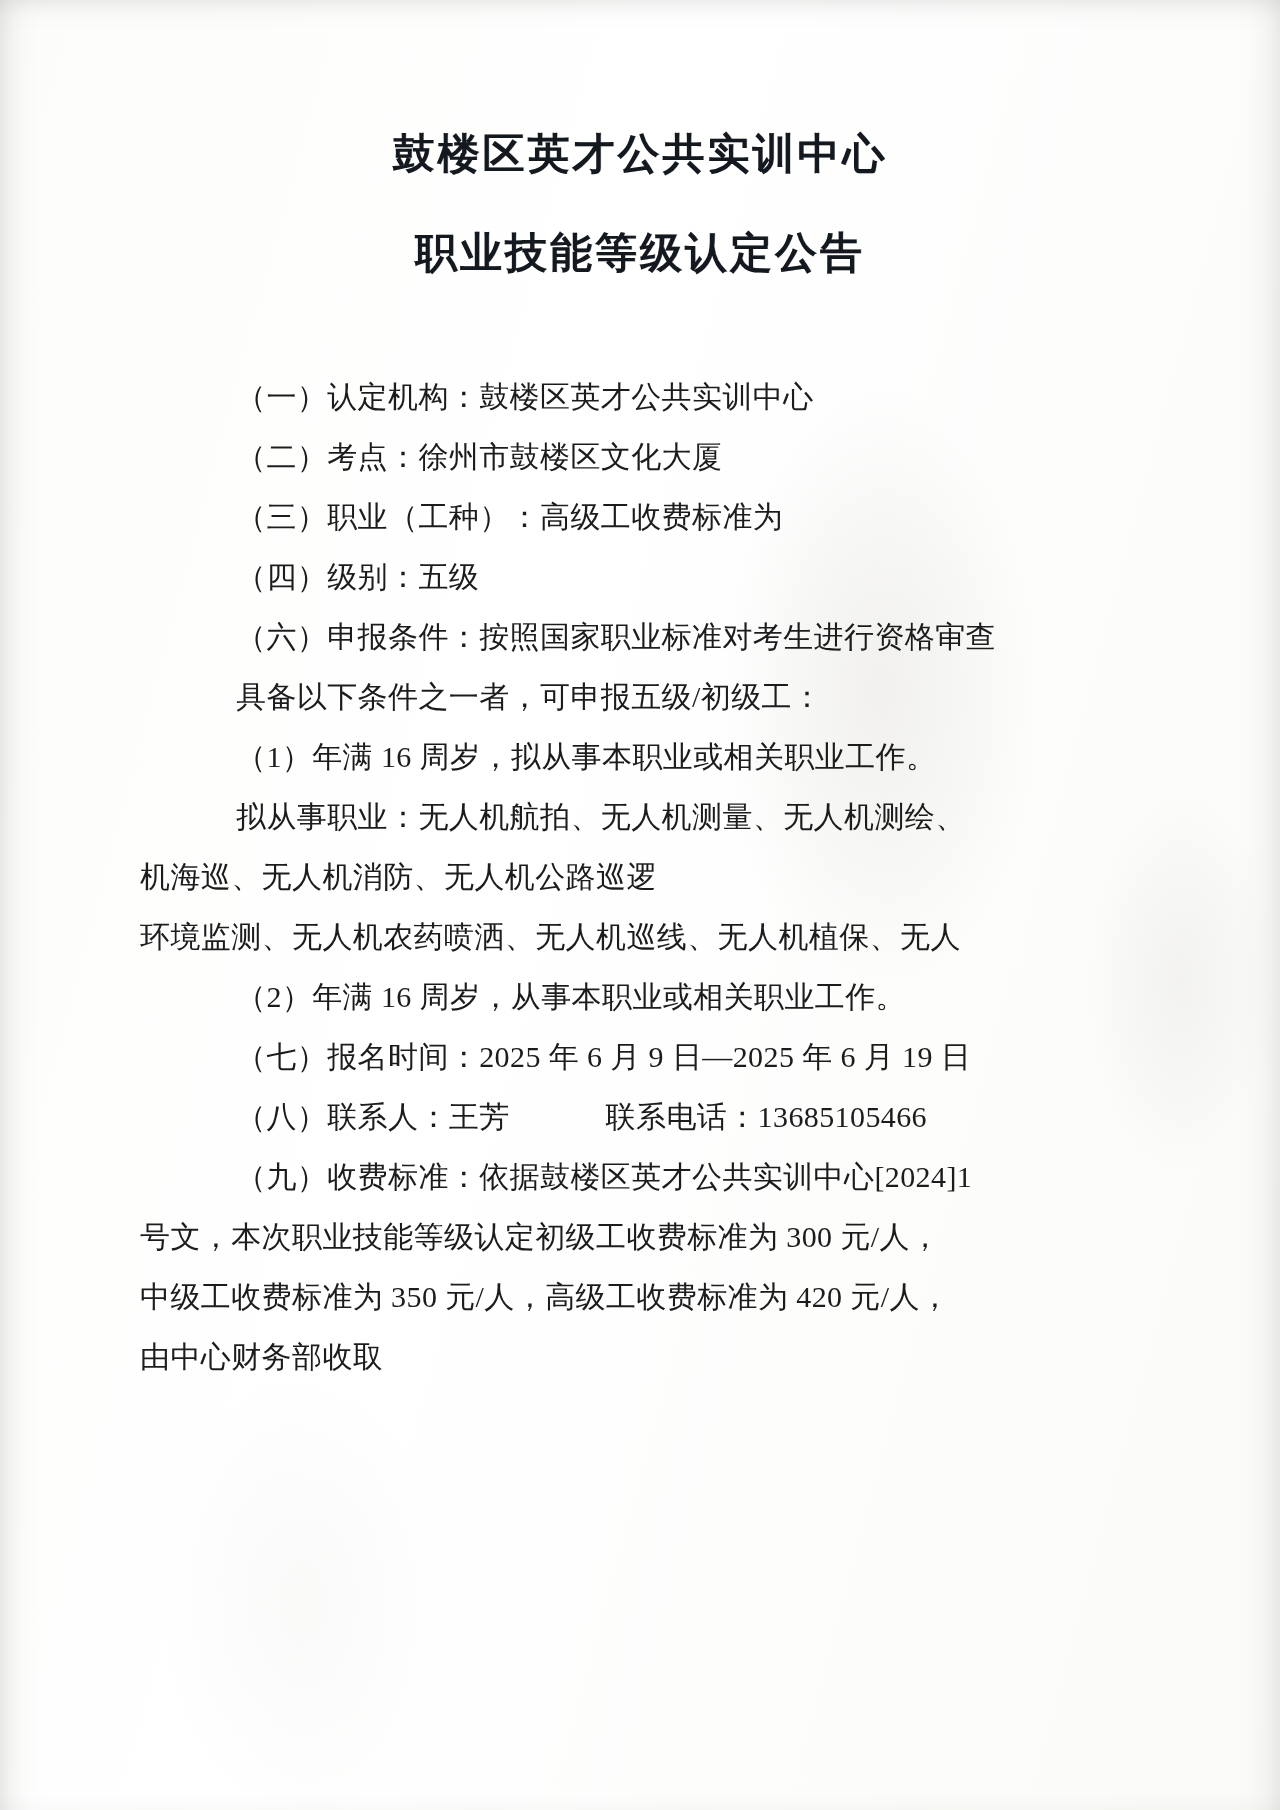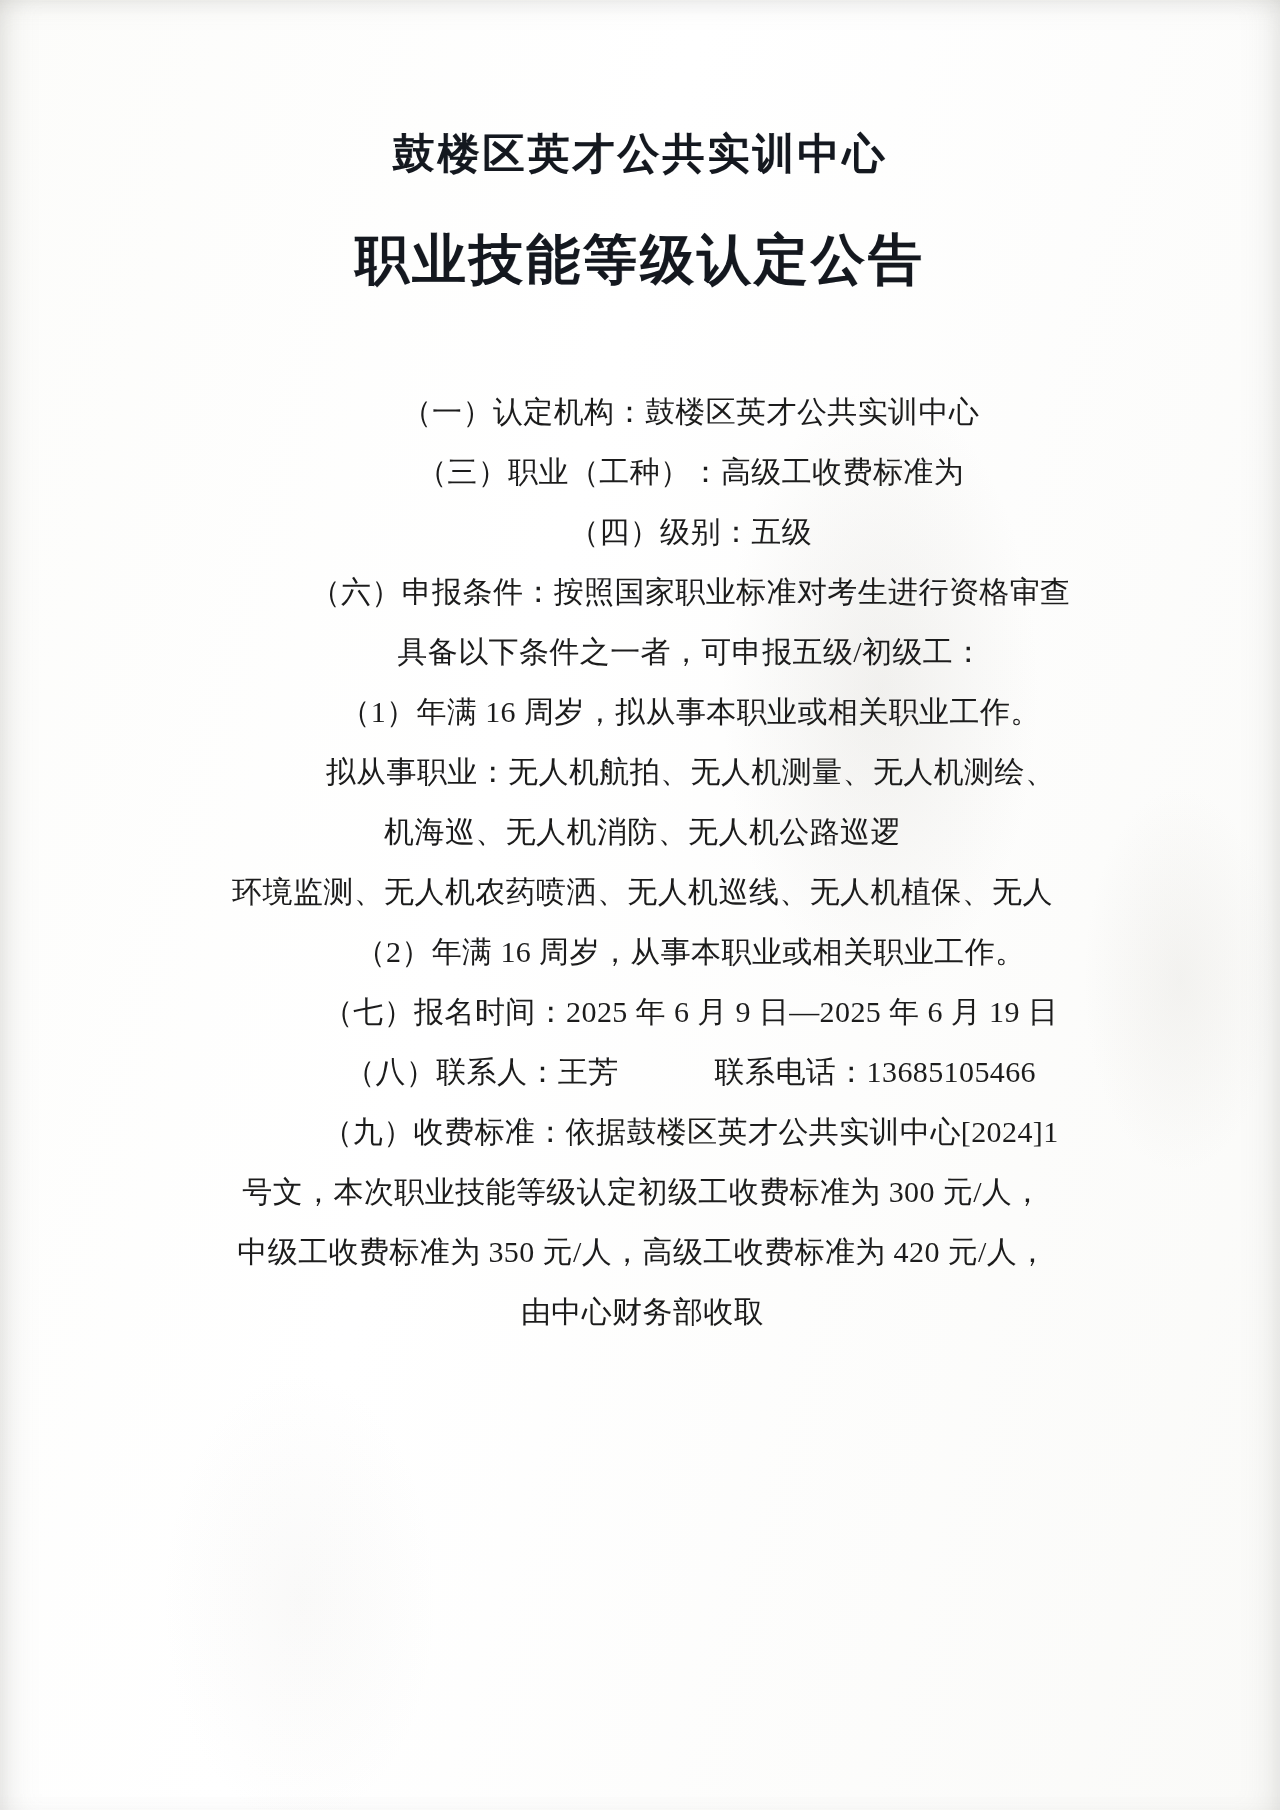--- a/index.html
+++ b/index.html
@@ -58,41 +58,40 @@
     font-weight: bold;
     font-size: 42px;
     letter-spacing: 3px;
     color: #14181f;
     line-height: 1.25;
     text-shadow: 0.4px 0.4px 0 rgba(30,34,44,0.35);
   }
   .doc-subtitle {
     font-family: "Liberation Serif", "DejaVu Serif", serif;
     font-weight: bold;
-    font-size: 54px;
+    font-size: 42px;
     letter-spacing: 3px;
     color: #14181f;
     line-height: 1.25;
     margin-top: 46px;
     text-shadow: 0.4px 0.4px 0 rgba(30,34,44,0.35);
   }
 
   
   .body-block {
     margin-top: 88px;
     padding-left: 140px;
     padding-right: 135px;
   }
   .para {
     font-size: 30px;
     line-height: 60px;
     color: #1c1c1c;
     letter-spacing: 0.4px;
     white-space: nowrap;
-    text-align: center;
   }
   .para.indent {
     text-indent: 0;
     padding-left: 96px;
   }
   .para.hang {
     padding-left: 0;
   }
   .gap-wide { display: inline-block; width: 96px; }
 </style>
@@ -106,20 +105,21 @@
 
     <div class="title-block">
       <div class="doc-title">鼓楼区英才公共实训中心</div>
       <div class="doc-subtitle">职业技能等级认定公告</div>
     </div>
 
     <div class="body-block">
 
       <div class="para indent">（一）认定机构：鼓楼区英才公共实训中心</div>
 
+      <div class="para indent">（二）考点：徐州市鼓楼区文化大厦</div>
 
       <div class="para indent">（三）职业（工种）：高级工收费标准为</div>
 
       <div class="para indent">（四）级别：五级</div>
 
 
       <div class="para indent">（六）申报条件：按照国家职业标准对考生进行资格审查</div>
 
       <div class="para indent">具备以下条件之一者，可申报五级/初级工：</div>
 

